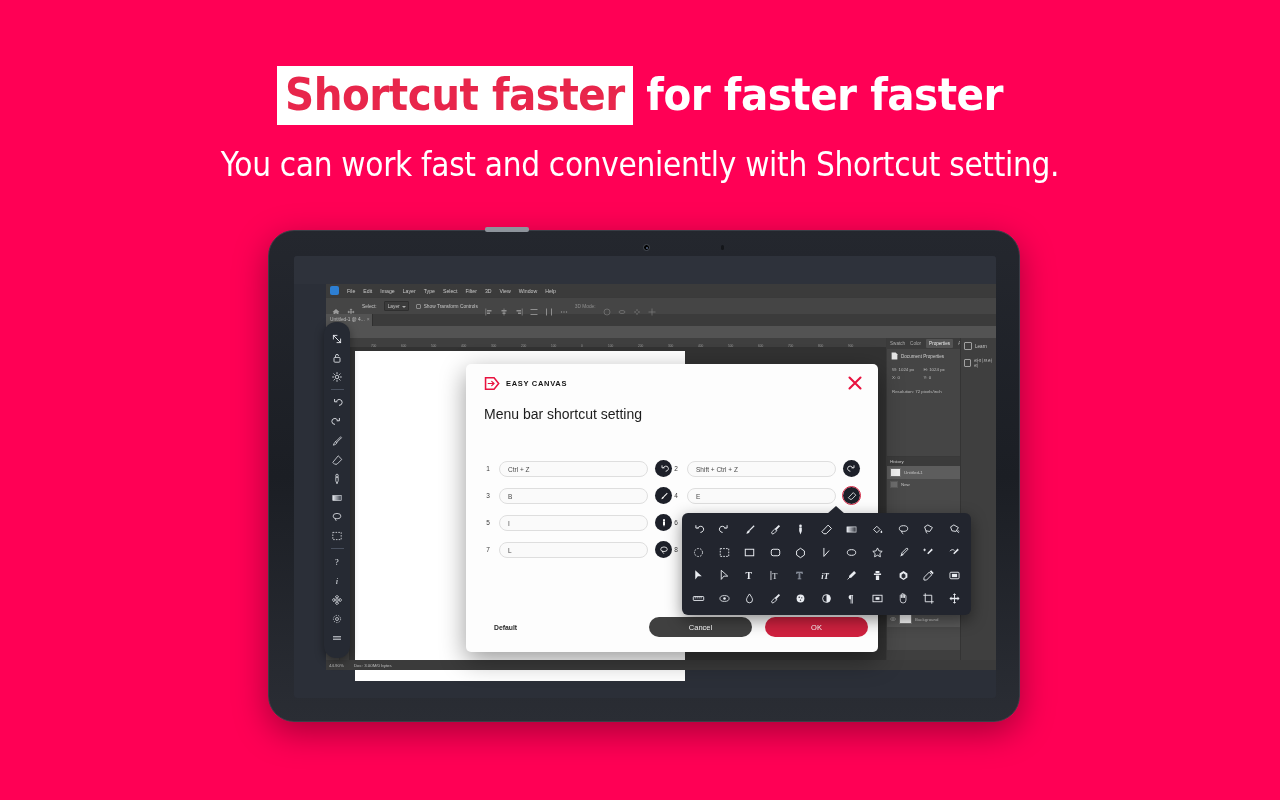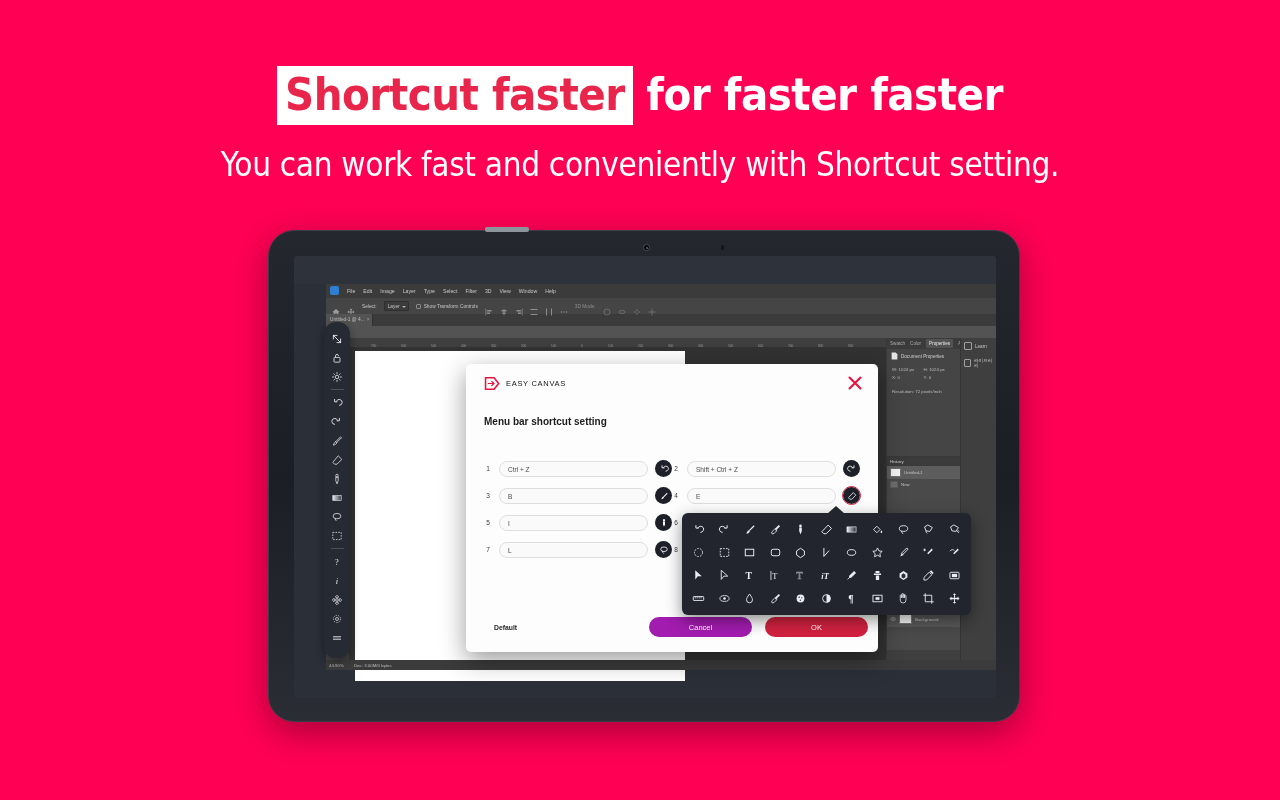--- a/index.html
+++ b/index.html
@@ -169,25 +169,25 @@
 
   
   .modal {
     position:absolute; left:440px; top:338px; width:412px; height:288px;
     background:#fdfdfd; border-radius:5px; z-index:50;
     box-shadow:0 8px 26px rgba(0,0,0,.4);
     overflow:hidden;
   }
   .modal-hdr { position:absolute; left:0; top:0; right:0; height:40px; }
   .brand { position:absolute; left:18px; top:12px; display:flex; align-items:center; gap:5px;}
-  .brand-name { font-size:7.5px; font-weight:400; color:#141414; letter-spacing:.7px; }
+  .brand-name { font-size:7.5px; font-weight:700; color:#141414; letter-spacing:.7px; }
   .close-x { position:absolute; right:14px; top:10px; width:18px;height:18px; cursor:pointer;}
   .modal-title {
-    position:absolute; left:18px; top:52px;
-    font-size:10px; font-weight:700; color:#1c1c1c;
+    position:absolute; left:18px; top:42px;
+    font-size:14px; font-weight:400; color:#1c1c1c;
   }
   .rows { position:absolute; left:18px; top:96px; right:18px; }
   .rowline { display:flex; gap:0; margin-bottom:10px; }
   .cell { display:flex; align-items:center; gap:7px; width:50%; }
   .cell .num { font-size:6.5px; color:#3a3a3a; width:8px; text-align:center; flex:none;}
   .cell .fld {
     flex:1; height:16px; border:1px solid #dedede; border-radius:8px;
     background:#fafafa; font-size:6.5px; color:#4a4a4a;
     line-height:15px; padding-left:8px;
   }
@@ -196,21 +196,21 @@
     display:flex;align-items:center;justify-content:center;
   }
   .cell .ico.active { outline:1.5px solid #d0213f; }
   .modal-foot { position:absolute; left:0; right:0; bottom:0; height:44px; }
   .def-lbl { position:absolute; left:28px; top:16px; font-size:6.8px; font-weight:700; color:#262626; }
   .btn {
     position:absolute; top:9px; height:20px; border-radius:10px;
     font-size:7.5px; color:#fff; display:flex;align-items:center;justify-content:center;
     cursor:pointer;
   }
-  .btn-cancel { right:126px; width:103px; background:#a21caf; }
+  .btn-cancel { right:126px; width:103px; background:#404040; }
   .btn-ok { right:10px; width:103px; background:#d0213f; }
 
   
   .palette {
     position:absolute; left:656px; top:487px; width:289px; height:102px;
     background:#22252e; border-radius:6px; z-index:60;
     padding:5px 4px; box-shadow:0 5px 16px rgba(0,0,0,.45);
   }
   .palette .prow { display:flex; justify-content:space-around; height:23px; align-items:center;}
   .palette .pi { width:18px;height:18px;display:flex;align-items:center;justify-content:center;}

